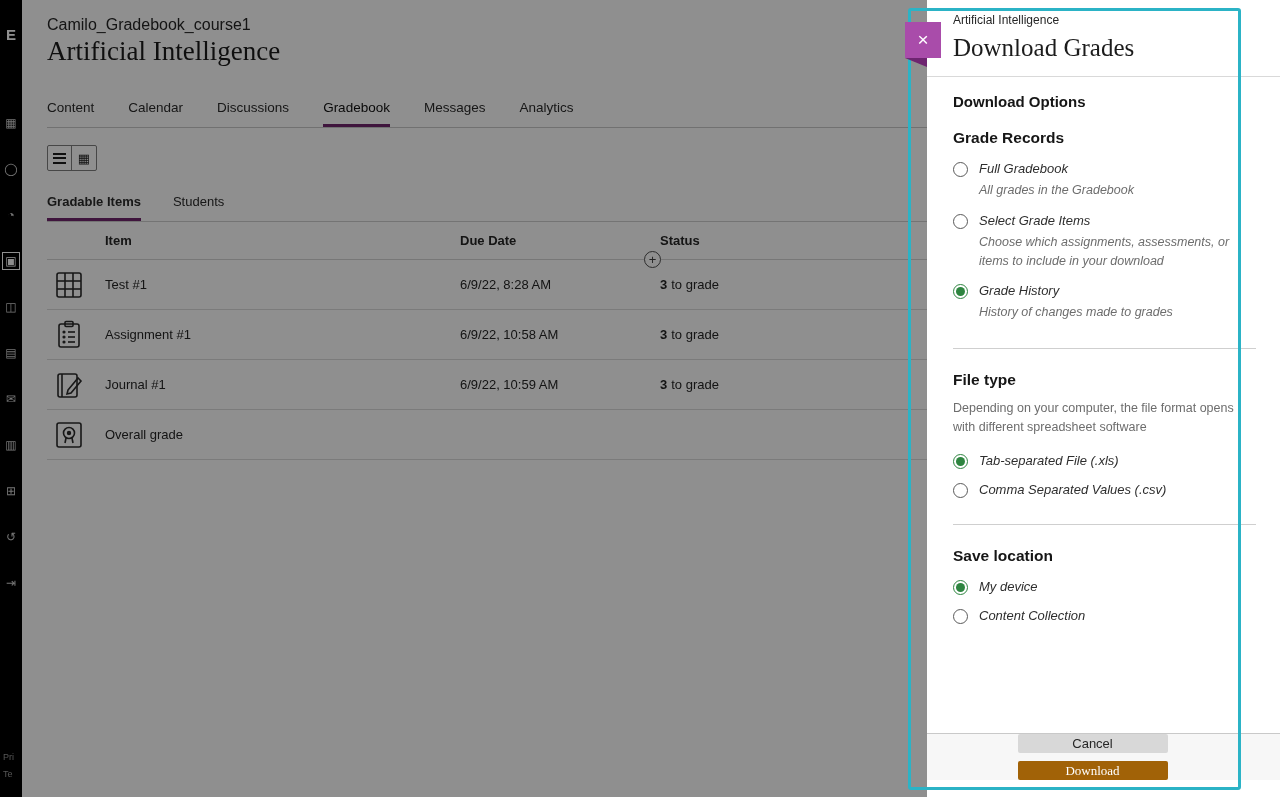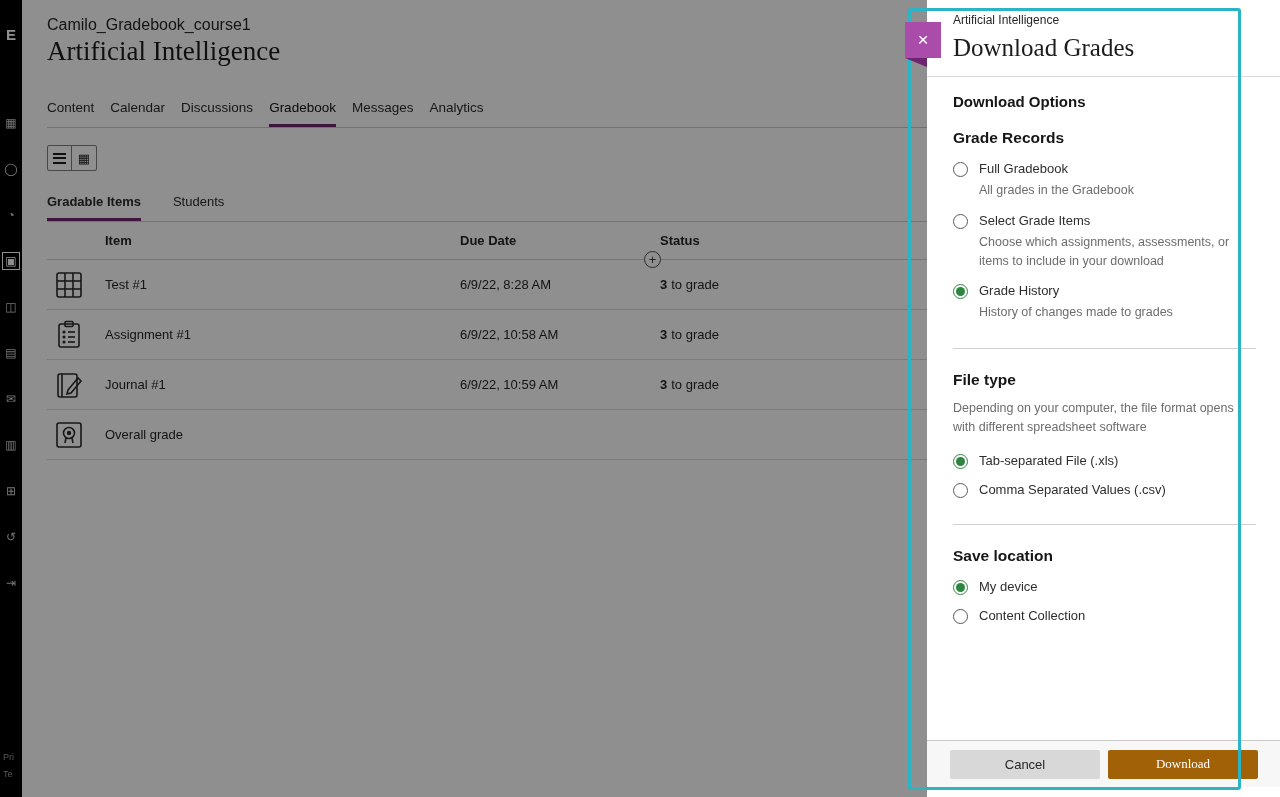--- a/index.html
+++ b/index.html
@@ -19,21 +19,21 @@
   .sb-ic.active span { border:1px solid #fff; padding:1px 2px; color:#fff; }
   .sb-foot { position:absolute; left:3px; bottom:14px; color:#9a9a9a; font-size:9px; line-height:17px; }
 
   
   .main { position:absolute; left:22px; top:0; right:0; bottom:0; background:#fff; z-index:1; }
   .breadcrumb { position:absolute; left:25px; top:16px; font-size:16px; color:#262626; }
   .course-title { position:absolute; left:25px; top:36px; font-size:27px; color:#1c1c1c;
     font-family:"Liberation Serif", serif; }
 
   .tabbar { position:absolute; left:25px; top:91px; right:0; height:37px;
-    border-bottom:1px solid #c9c9c9; display:flex; gap:16px; align-items:flex-end; }
+    border-bottom:1px solid #c9c9c9; display:flex; gap:34px; align-items:flex-end; }
   .tab { font-size:13.5px; color:#2b2b2b; padding-bottom:12px; cursor:pointer; white-space:nowrap; }
   .tab.active { font-weight:400; color:#111; padding-bottom:9px; border-bottom:3px solid #70266e; }
 
   .viewtoggle { position:absolute; left:25px; top:145px; display:inline-flex;
     border:1px solid #7f7f7f; border-radius:2px; background:#fff; }
   .vt-cell { width:24px; height:24px; display:flex; align-items:center; justify-content:center; }
   .vt-cell:first-child { border-right:1px solid #7f7f7f; }
   .vt-list { width:13px; height:11px;
     background:repeating-linear-gradient(to bottom,#1d1d1d 0 2px,transparent 2px 4.5px); }
   .vt-grid { font-size:13px; color:#1d1d1d; line-height:1; }
@@ -60,32 +60,32 @@
   .overlay { position:absolute; inset:0; background:rgba(0,0,0,0.44); z-index:5; }
 
   
   .panel { position:absolute; left:927px; top:0; right:0; bottom:0; background:#fff; z-index:6; }
   .panel-header { padding:13px 24px 14px 26px; border-bottom:1px solid #d9d9d9; }
   .panel-context { font-size:12px; color:#262626; margin-bottom:7px; }
   .panel-title { font-size:25px; color:#1c1c1c; font-family:"Liberation Serif", serif; }
   .panel-body { padding:16px 24px 0 26px; }
   .h-download { font-size:15px; font-weight:700; color:#161616; margin-bottom:19px; }
   .h-sect { font-size:15.5px; font-weight:700; color:#161616; margin-bottom:14px; }
-  .opt { display:flex; gap:11px; margin-bottom:13px; cursor:pointer; }
+  .opt { display:flex; gap:11px; margin-bottom:13px; cursor:pointer;font-style:italic; }
   .radio { width:15px; height:15px; border:1.5px solid #5a5a5a; border-radius:50%;
     flex:none; margin-top:1px; position:relative; background:#fff; }
   .radio.selected { border-color:#2e8540; }
   .radio.selected::after { content:""; position:absolute; inset:2px; background:#2e8540; border-radius:50%; }
   .opt-label { font-size:13px; color:#2e2e2e; }
   .opt-desc { font-size:12.5px; color:#6d6d6d; line-height:1.5; margin-top:5px; max-width:302px; }
   .divider { border:0; border-top:1px solid #cfcfcf; margin:26px 0 22px 0; }
   .sect-desc { font-size:12.5px; color:#6d6d6d; line-height:1.5; max-width:302px; margin:-4px 0 16px 0; }
-  .panel-footer { position:absolute; left:0; right:0; bottom:10px; height:47px; background:#f7f7f7;
+  .panel-footer { position:absolute; left:0; right:0; bottom:17px; height:47px; background:#f7f7f7;
     border-top:1px solid #c9c9c9; display:flex; align-items:center; justify-content:flex-end;
-    gap:8px; padding-right:22px; }
+    gap:8px; padding-right:22px;flex-direction:column; }
   .btn { width:150px; height:29px; font-size:13px; border:none; border-radius:2px;
     cursor:pointer; font-family:"Liberation Sans", sans-serif; }
   .btn-cancel { background:#d8d8d8; color:#262626; }
   .btn-download { background:#a16207; color:#fff;font-family:Liberation Serif, serif; }
 
   
   .close-btn { position:absolute; left:905px; top:22px; width:36px; height:36px;
     background:#a94caa; color:#fff; z-index:9; display:flex; align-items:center;
     justify-content:center; font-size:19px; cursor:pointer; }
   .close-fold { position:absolute; left:905px; top:58px; width:22px; height:9px;

